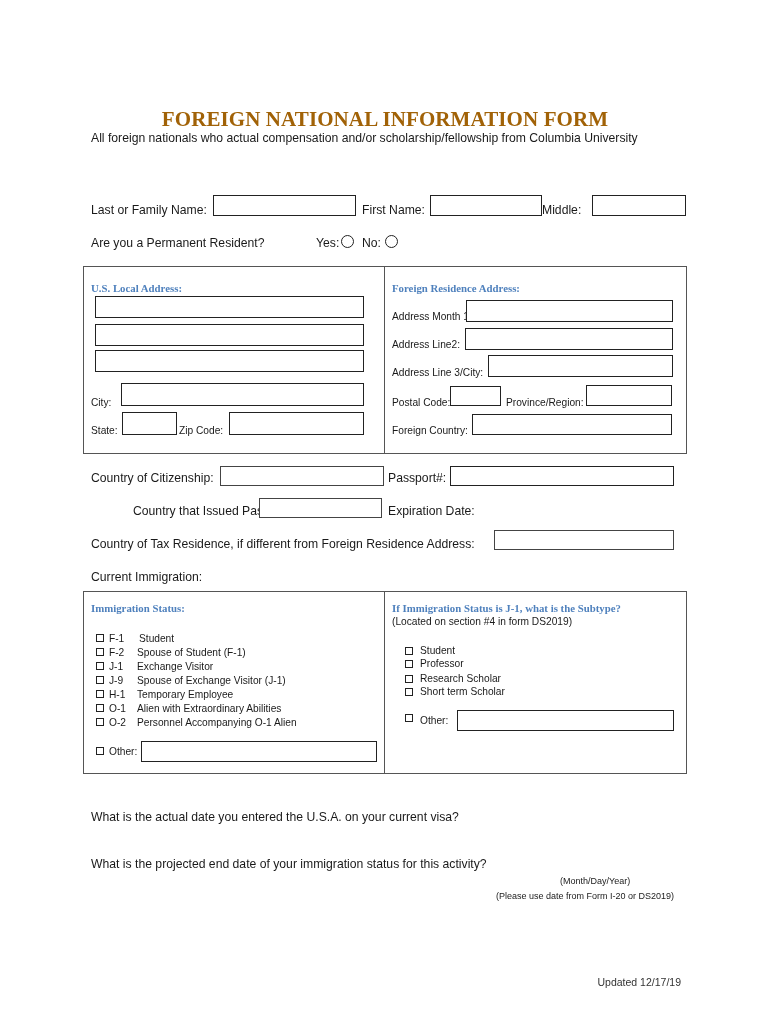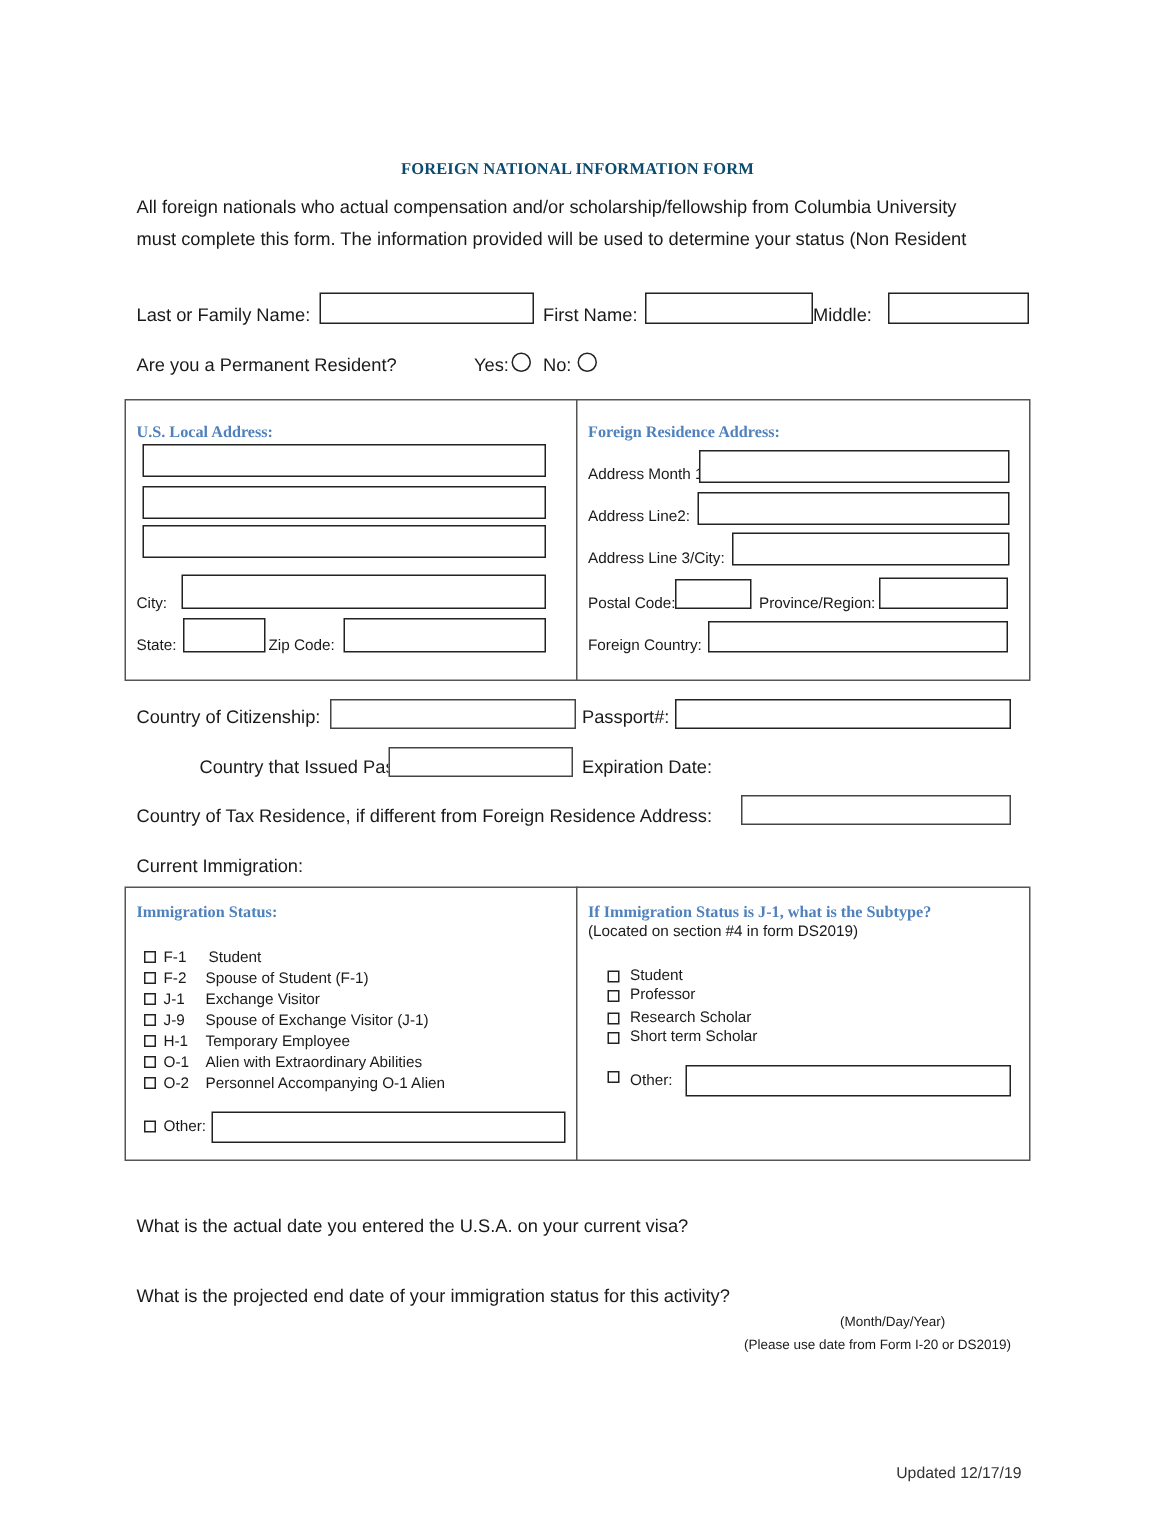--- a/index.html
+++ b/index.html
@@ -1,21 +1,21 @@
 <!DOCTYPE html>
 <html><head>
 <meta charset="utf-8">
 <style>
   html, body { margin:0; padding:0; background:#ffffff; }
   body { width:770px; height:1024px; position:relative; overflow:hidden;
          font-family:"Liberation Sans", "DejaVu Sans", sans-serif; color:#1a1a1a; }
   .abs { position:absolute; }
   .title { left:0; width:770px; top:107px; text-align:center;
            font-family:"Liberation Serif", "DejaVu Serif", serif; font-weight:bold;
-           font-size:11px; color:#0c4a6e; letter-spacing:0.1px; }
+           font-size:21px; color:#a16207; letter-spacing:0.1px; }
   .intro { left:91px; top:128px; width:600px; font-size:12.2px; line-height:20.5px; }
   .lbl { font-size:12.2px; white-space:nowrap; }
   .lbl-sm { font-size:10.2px; white-space:nowrap; }
   .box { border:1.6px solid #222; background:#fff; box-sizing:border-box; }
   .box-thin { border:1px solid #444; background:#fff; box-sizing:border-box; }
   .radio { width:13px; height:13px; border:1.6px solid #222; border-radius:50%; box-sizing:border-box; display:inline-block; }
   .section { border:1px solid #555; box-sizing:border-box; }
   .sec-head { font-family:"Liberation Serif", "DejaVu Serif", serif; font-weight:bold;
               font-size:10.8px; color:#4f81bd; white-space:nowrap; }
   .chk { width:8px; height:8px; border:1.6px solid #222; box-sizing:border-box; display:inline-block; }
@@ -25,21 +25,20 @@
   .sub-row { position:absolute; left:405px; font-size:10.2px; white-space:nowrap; }
   .sub-row .txt { position:absolute; left:15px; top:-2px; }
   .footer { right:89px; top:976px; font-size:10.5px; color:#333; }
 </style>
 </head>
 <body>
 
 <div class="abs title">FOREIGN NATIONAL INFORMATION FORM</div>
 <div class="abs intro">
   <div>All foreign nationals who actual compensation and/or scholarship/fellowship from Columbia University</div>
-  <div>must complete this form.  The information provided will be used to determine your status (Non Resident</div>
 </div>
 
 <div class="abs lbl" style="left:91px;top:203px;">Last or Family Name:</div>
 <div class="abs box" style="left:213px;top:195px;width:143px;height:21px;"></div>
 <div class="abs lbl" style="left:362px;top:203px;">First Name:</div>
 <div class="abs box" style="left:430px;top:195px;width:112px;height:21px;"></div>
 <div class="abs lbl" style="left:542px;top:203px;">Middle:</div>
 <div class="abs box" style="left:592px;top:195px;width:94px;height:21px;"></div>
 
 <div class="abs lbl" style="left:91px;top:236px;">Are you a Permanent Resident?</div>

